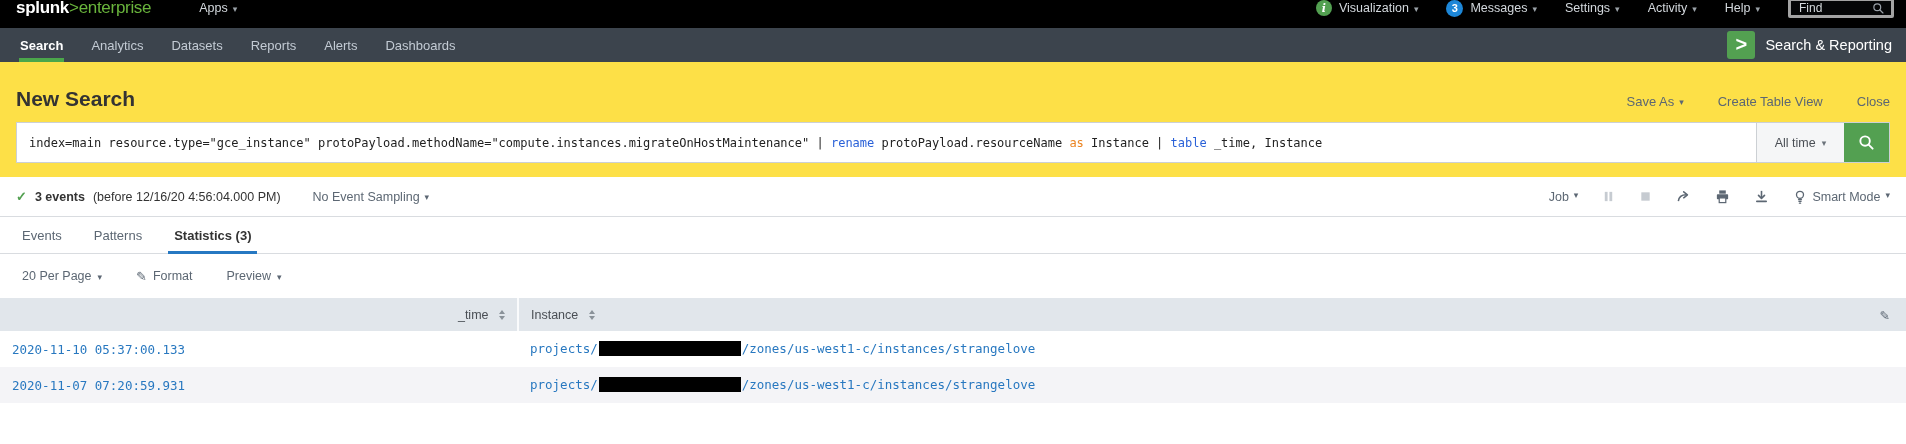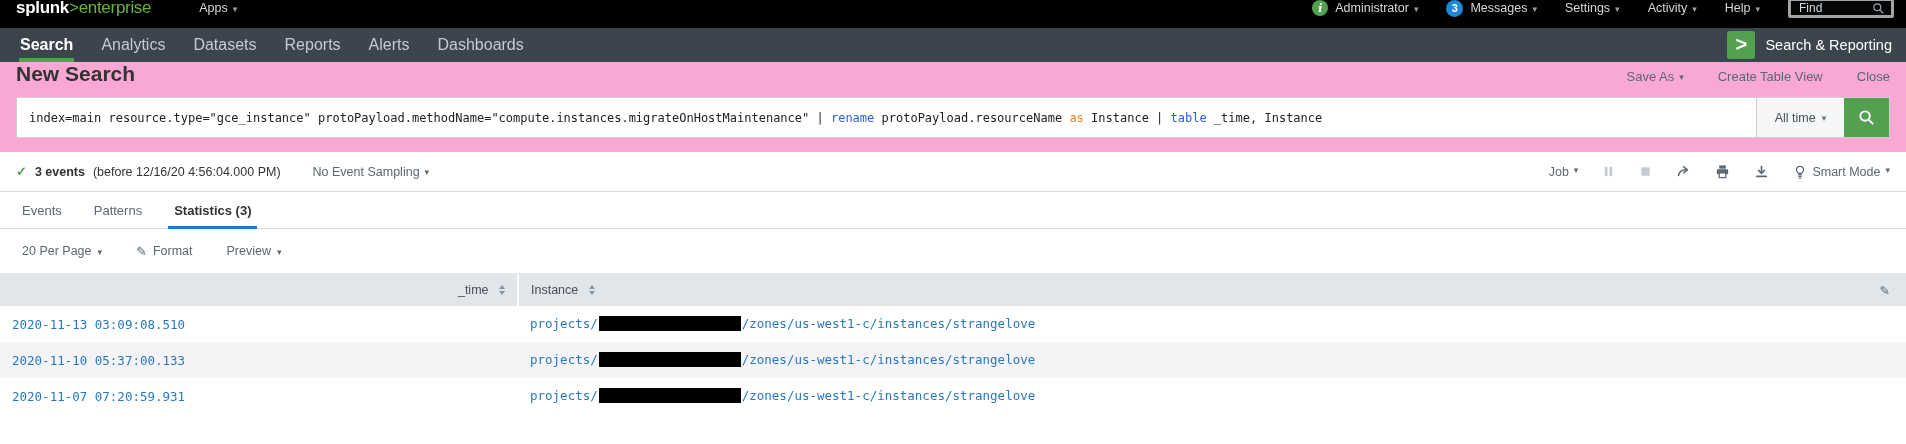--- a/index.html
+++ b/index.html
@@ -46,37 +46,37 @@
   .find-box svg { color:#9aa1a8; flex:0 0 auto; }
 
   
   .appnav {
     height:34px; background:var(--appnav-bg,#3c444d);
     display:flex; align-items:stretch; justify-content:space-between;
   }
   .appnav-items { display:flex; align-items:stretch; padding-left:6px; }
   .nav-item {
     display:flex; align-items:center; padding:0 14px; color:#c3cbd4;
-    font-size:16px; cursor:pointer; position:relative; white-space:nowrap;
+    font-size:13px; cursor:pointer; position:relative; white-space:nowrap;
   }
   .nav-item.active { color:#fff; font-weight:bold; }
   .nav-item.active::after {
     content:""; position:absolute; left:13px; right:13px; bottom:0; height:4px;
     background:var(--nav-active-underline,#4ba74b);
   }
   .app-badge { display:flex; align-items:center; gap:10px; padding-right:14px; cursor:pointer; }
   .app-icon {
     width:28px; height:28px; border-radius:3px; background:var(--button-green,#53a051);
     color:#fff; font-weight:bold; font-size:20px; display:flex; align-items:center; justify-content:center;
     padding-bottom:2px;
   }
   .app-name { color:#fff; font-size:14.5px; white-space:nowrap; }
 
   
-  .page-head { background:#f9a8d4; padding:0 16px 14px; }
+  .page-head { background:#fde047; padding:25px 16px 14px; }
   .title-row { display:flex; align-items:flex-end; justify-content:space-between; }
   .page-title { margin:0; font-size:21px; font-weight:bold; color:#333; }
   .head-actions { display:flex; align-items:center; gap:34px; font-size:13px; color:#5c6773; padding-bottom:2px; }
   .head-actions > div { cursor:pointer; display:flex; align-items:center; gap:5px; white-space:nowrap; }
 
   .search-row {
     margin-top:11px; display:flex; align-items:stretch; height:41px;
     border:1px solid #ccd0d4; background:#fff;
   }
   .query-input {
@@ -159,21 +159,21 @@
       <span class="brand">splunk</span><span class="product">&gt;enterprise</span>
     </div>
     <div class="tb-menu">
       <span>Apps</span>
       <span class="caret">▾</span>
     </div>
   </div>
   <div class="tb-right">
     <div class="tb-menu">
       <span class="user-icon">i</span>
-      <span>Administrator</span>
+      <span>Visualization</span>
       <span class="caret">▾</span>
     </div>
     <div class="tb-menu">
       <span class="msg-badge">3</span>
       <span>Messages</span>
       <span class="caret">▾</span>
     </div>
     <div class="tb-menu">
       <span>Settings</span>
       <span class="caret">▾</span>
@@ -335,24 +335,20 @@
         <span class="sort">
             <span class="sort-up"></span>
             <span class="sort-down"></span>
           </span>
         <span class="th-pencil">✎</span>
       </th>
     </tr>
   </thead>
   <tbody>
       <tr>
-        <td><span class="cell-link">2020-11-13 03:09:08.510</span></td>
-        <td><span class="cell-link">projects/</span><span class="redact"></span><span class="cell-link">/zones/us-west1-c/instances/strangelove</span></td>
-      </tr>
-      <tr>
         <td><span class="cell-link">2020-11-10 05:37:00.133</span></td>
         <td><span class="cell-link">projects/</span><span class="redact"></span><span class="cell-link">/zones/us-west1-c/instances/strangelove</span></td>
       </tr>
       <tr>
         <td><span class="cell-link">2020-11-07 07:20:59.931</span></td>
         <td><span class="cell-link">projects/</span><span class="redact"></span><span class="cell-link">/zones/us-west1-c/instances/strangelove</span></td>
       </tr>
     </tbody>
 </table>
 

